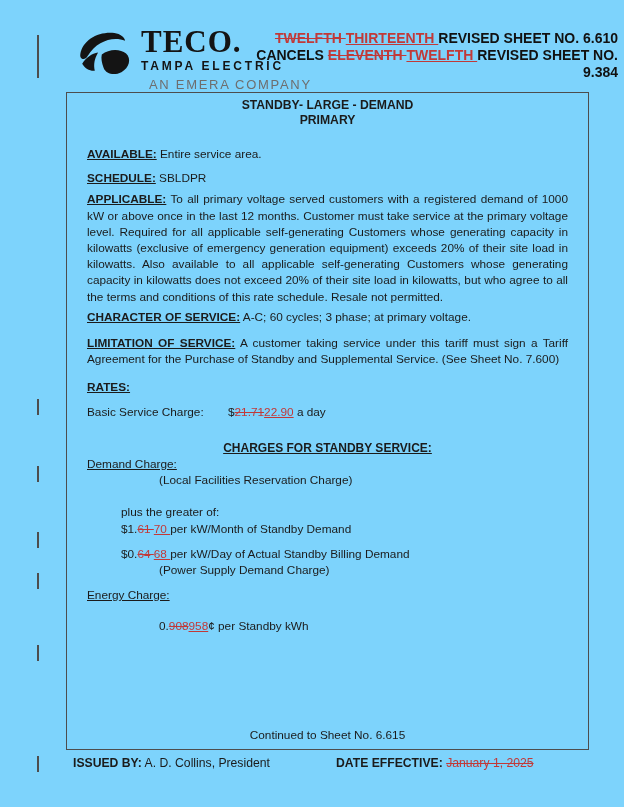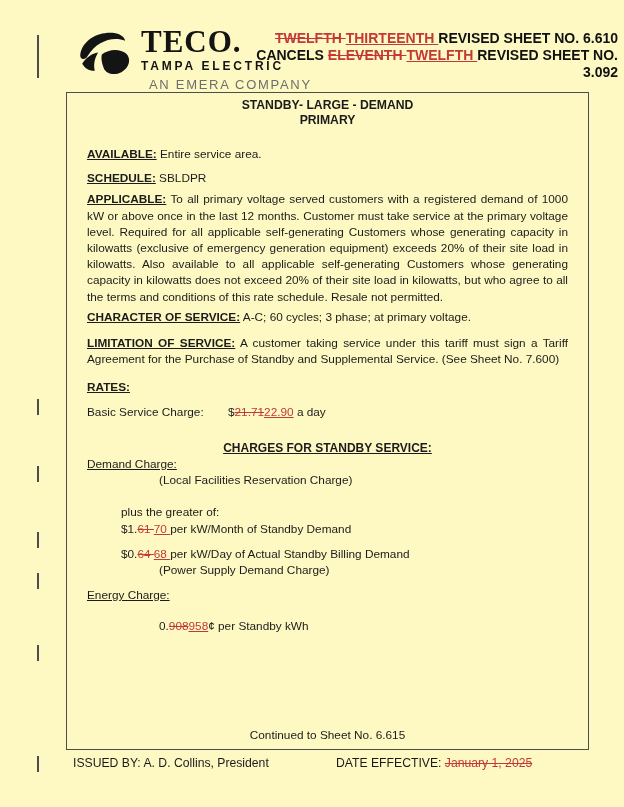--- a/index.html
+++ b/index.html
@@ -2,21 +2,21 @@
 <html style="--red: #C13938; --ink: #1B1B1B; --border: #4D4D4D; --gray: #6E6E6E;"><head>
 <meta charset="utf-8">
 <style>
   html,body{margin:0;padding:0;background:#ffffff;}
   body{
     width:624px;height:807px;
     font-family:"Liberation Sans","DejaVu Sans",sans-serif;
     color:var(--ink,#1b1b1b);
     -webkit-font-smoothing:antialiased;
   }
-  .page{position:relative;width:624px;height:807px;background:#fef9c3;overflow:hidden;}
+  .page{position:relative;width:624px;height:807px;background:#7dd3fc;overflow:hidden;}
 
   
   .cb{position:absolute;left:37px;width:2px;background:var(--border,#4d4d4d);}
 
   
   .logo{position:absolute;left:78px;top:28px;display:flex;gap:7px;align-items:flex-start;}
   .logo-mark{width:56px;height:50px;flex:0 0 auto;}
   .logo-text{display:flex;flex-direction:column;}
   .logo-brand{
     font-family:"Liberation Serif","DejaVu Serif",serif;
@@ -60,21 +60,21 @@
   .s-d3{margin-top:9px;}
   .s-energy{margin-top:9px;}
   .s-erate{margin-top:15px;}
 
   .continued{position:absolute;left:0;right:0;bottom:6px;text-align:center;}
 
   
   .footer{position:absolute;left:66px;top:756px;width:523px;height:20px;font-size:12.2px;}
   .f-issued{position:absolute;left:7px;white-space:nowrap;}
   .f-date{position:absolute;left:270px;white-space:nowrap;}
-  .fl{font-weight:normal;text-align:center;}
+  .fl{font-weight:bold;text-align:center;}
   .date-old{color:var(--red,#c13938);text-decoration:line-through;}
 </style>
 </head>
 <body>
 
 <div class="page">
 
   <div class="cb" style="top:35px;height:43px"></div>
   <div class="cb" style="top:399px;height:16px"></div>
   <div class="cb" style="top:466px;height:16px"></div>
@@ -92,21 +92,21 @@
     <div class="logo-text">
       <div class="logo-brand">TECO.</div>
       <div class="logo-company">TAMPA ELECTRIC</div>
       <div class="logo-tagline">AN EMERA COMPANY</div>
     </div>
   </div>
 
   <div class="revision">
     <div><span class="chg-old">TWELFTH&nbsp;</span><span class="chg-new">THIRTEENTH&nbsp;</span><span>REVISED SHEET NO. 6.610</span></div>
     <div><span>CANCELS&nbsp;</span><span class="chg-old">ELEVENTH&nbsp;</span><span class="chg-new">TWELFTH&nbsp;</span><span>REVISED SHEET NO.</span></div>
-    <div>3.092</div>
+    <div>9.384</div>
   </div>
 
   <div class="doc-box">
 
     <div class="title center">
       <div>STANDBY- LARGE - DEMAND</div>
       <div>PRIMARY</div>
     </div>
 
     <p class="line s-available"><span class="lbl">AVAILABLE:</span> <span>Entire service area.</span></p>

